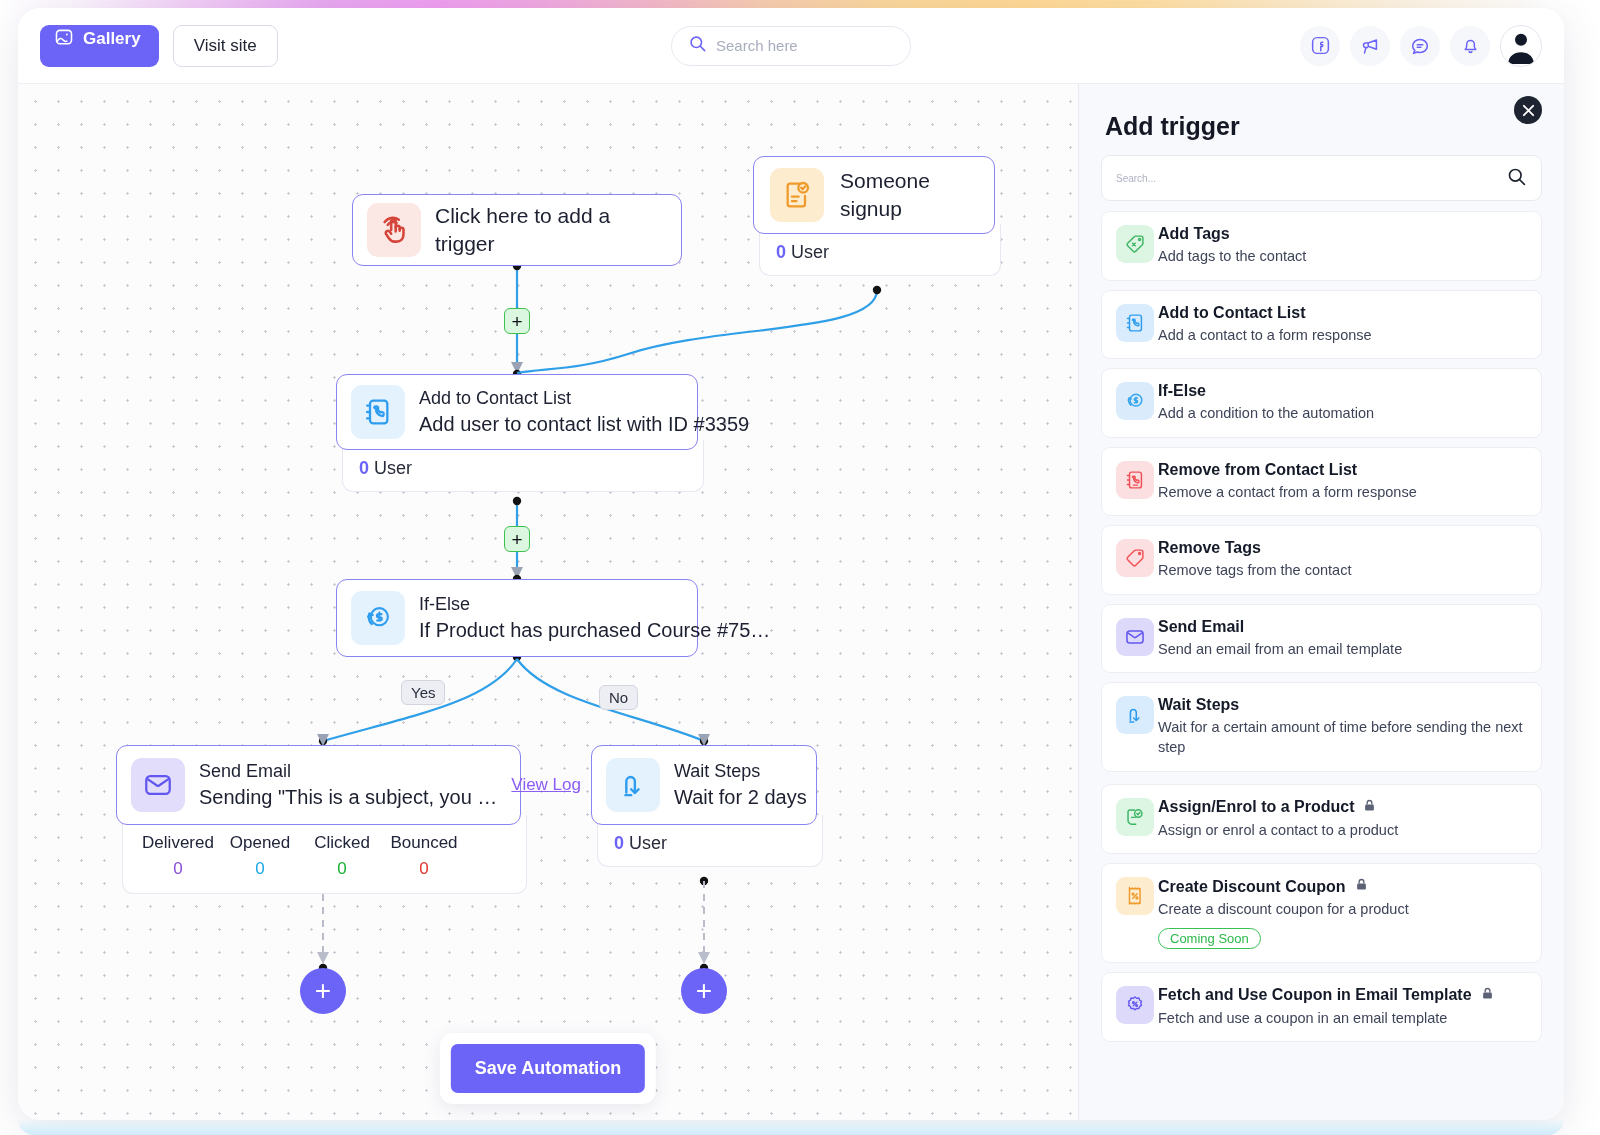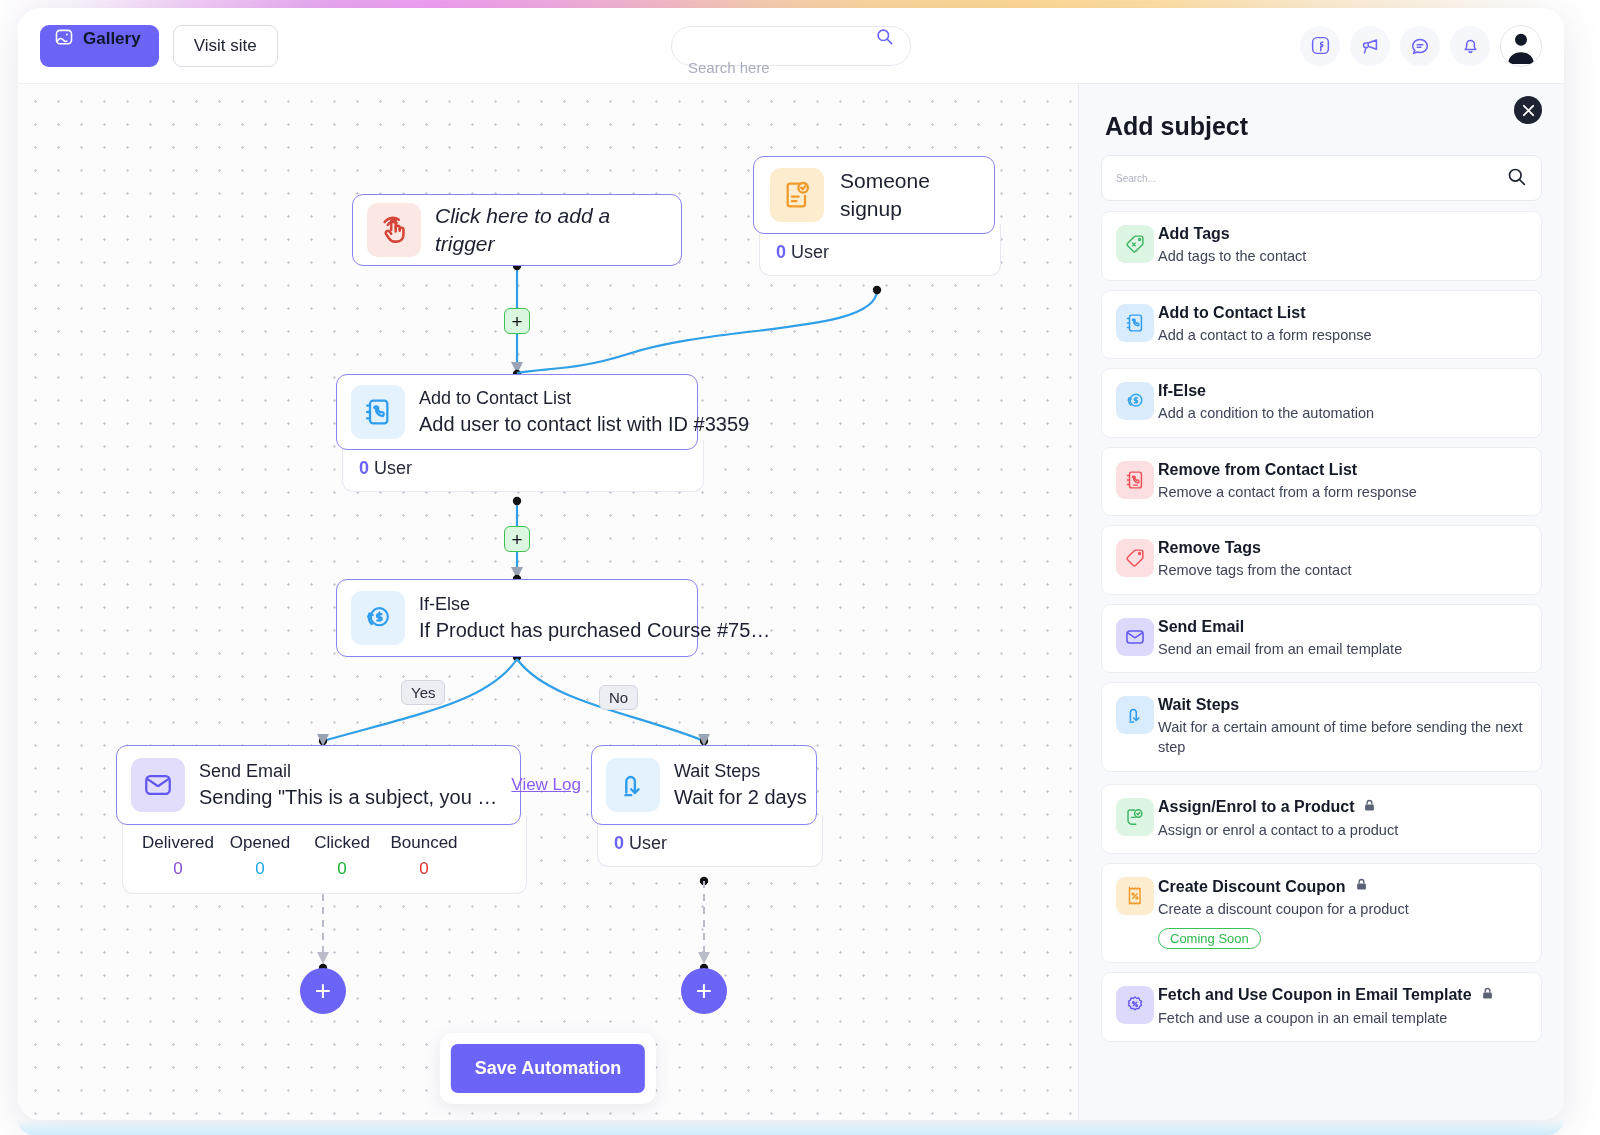--- a/index.html
+++ b/index.html
@@ -34,43 +34,42 @@
   
   .topbar {
     position: relative; height: 76px; width: 100%;
     background: #fff;
     border-bottom: 1px solid #eceef4;
     display: flex; align-items: center;
   }
   .gallery-btn {
     margin-left: 22px;
     height: 42px; padding: 0 18px 13px 14px;
-    background: #6c63f7; color: #0f172a;
+    background: #6c63f7; color: #ffffff;
     border-radius: 9px;
     display: flex; align-items: center; gap: 9px;
     font-size: 17px; font-weight: 600;
     cursor: pointer;
   }
   .visit-btn {
     margin-left: 14px;
     height: 42px; padding: 0 20px;
     background: #fff; color: #222634;
     border: 1px solid #d9dce6; border-radius: 9px;
     display: flex; align-items: center;
     font-size: 17px; font-weight: 500;
     cursor: pointer;
   }
   .search-wrap {
     position: absolute; left: 50%; transform: translateX(-50%);
     width: 240px; height: 40px;
     border: 1px solid #e6e8f0; border-radius: 21px;
     background: #fff;
-    display: flex; align-items: flex-end; gap: 9px;
+    display: flex; align-items: center; gap: 9px;
     padding: 0 16px;
-    flex-direction: column;
   }
   .search-wrap input {
     border: none; outline: none; font-size: 15px;
     color: #3c4055; width: 100%;
     font-family: "Liberation Sans", sans-serif;
     background: transparent;
   }
   .search-wrap input::placeholder { color: #a8adbd; }
   .top-icons {
     position: absolute; right: 22px;
@@ -346,21 +345,21 @@
           <div class="node-card" style="width:330px; height:72px; padding:0 14px; gap:14px;">
             <div class="node-icon" style="background:#fbe7e4;">
               <svg width="34" height="34" viewBox="0 0 24 24" fill="none" stroke="#d6453a" stroke-width="1.8">
                 <path d="M10 12V6.2a1.6 1.6 0 113.2 0V13" stroke-linecap="round"></path>
                 <path d="M13.2 10.4a1.4 1.4 0 012.8 0v2.1" stroke-linecap="round"></path>
                 <path d="M16 11.4a1.4 1.4 0 012.7 0v3.8c0 3-2 5-4.8 5h-1.5c-2 0-3-1-4-2.4l-2-3c-.5-.8-.2-1.6.6-2 .7-.4 1.5-.2 2 .5l1 1.3" stroke-linecap="round" stroke-linejoin="round"></path>
                 <path d="M7.6 8.4a4.3 4.3 0 016.2-1.3M5.4 6.4a7.1 7.1 0 0110-1.6" stroke-linecap="round"></path>
               </svg>
             </div>
             <div class="node-text">
-              <div class="node-title" style="font-size:21px;font-style:italic;">Click here to add a trigger</div>
+              <div class="node-title" style="font-size:21px;">Click here to add a trigger</div>
             </div>
           </div>
         </div>
 
         <div class="node" style="left:735px; top:72px;">
           <div class="node-card" style="width:242px; height:78px; padding:0 16px; gap:16px; position:relative; z-index:2;">
             <div class="node-icon" style="background:#fdeccd;">
               <svg width="32" height="32" viewBox="0 0 24 24" fill="none" stroke="#ef9a2b" stroke-width="1.7">
                 <path d="M14.5 3.5H6.8A1.8 1.8 0 005 5.3v13.4a1.8 1.8 0 001.8 1.8h9.4a1.8 1.8 0 001.8-1.8v-6" stroke-linecap="round" stroke-linejoin="round"></path>
                 <path d="M8.2 13.3h5M8.2 16.6h3.4" stroke-linecap="round"></path>
@@ -493,21 +492,21 @@
           <button class="save-btn">Save Automation</button>
         </div>
       </div>
 
       <div class="panel">
         <div class="panel-close">
           <svg width="13" height="13" viewBox="0 0 14 14" stroke="#fff" stroke-width="2" stroke-linecap="round">
             <path d="M2 2l10 10M12 2L2 12"></path>
           </svg>
         </div>
-        <div class="panel-title">Add subject</div>
+        <div class="panel-title">Add trigger</div>
         <div class="panel-search">
           <input value="" placeholder="Search..." style="">
           <span>
             <svg width="21" height="21" viewBox="0 0 24 24" fill="none" stroke="#1d2230" stroke-width="1.9">
               <circle cx="10.6" cy="10.6" r="6.6"></circle>
                 <path d="M15.4 15.4L21 21" stroke-linecap="round"></path>
             </svg>
           </span>
         </div>
 

